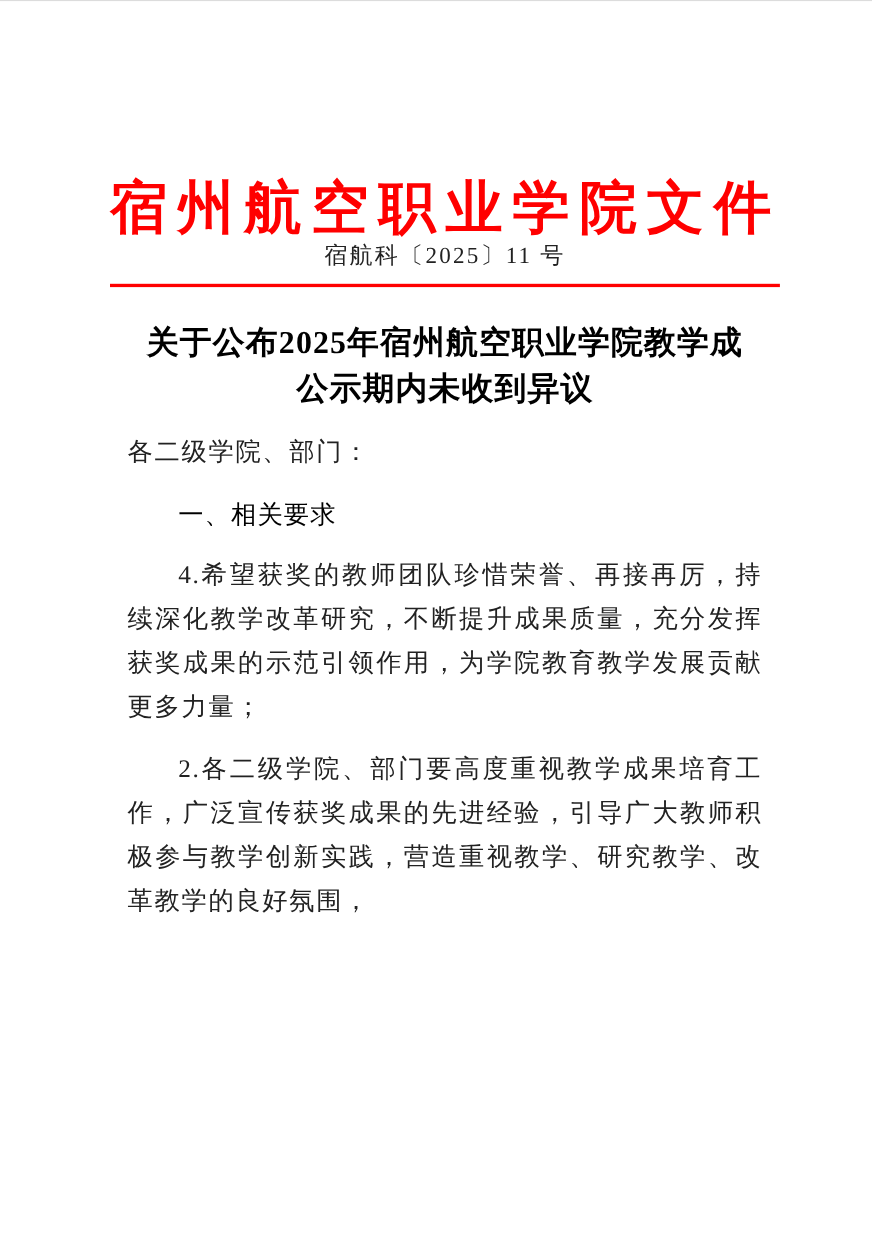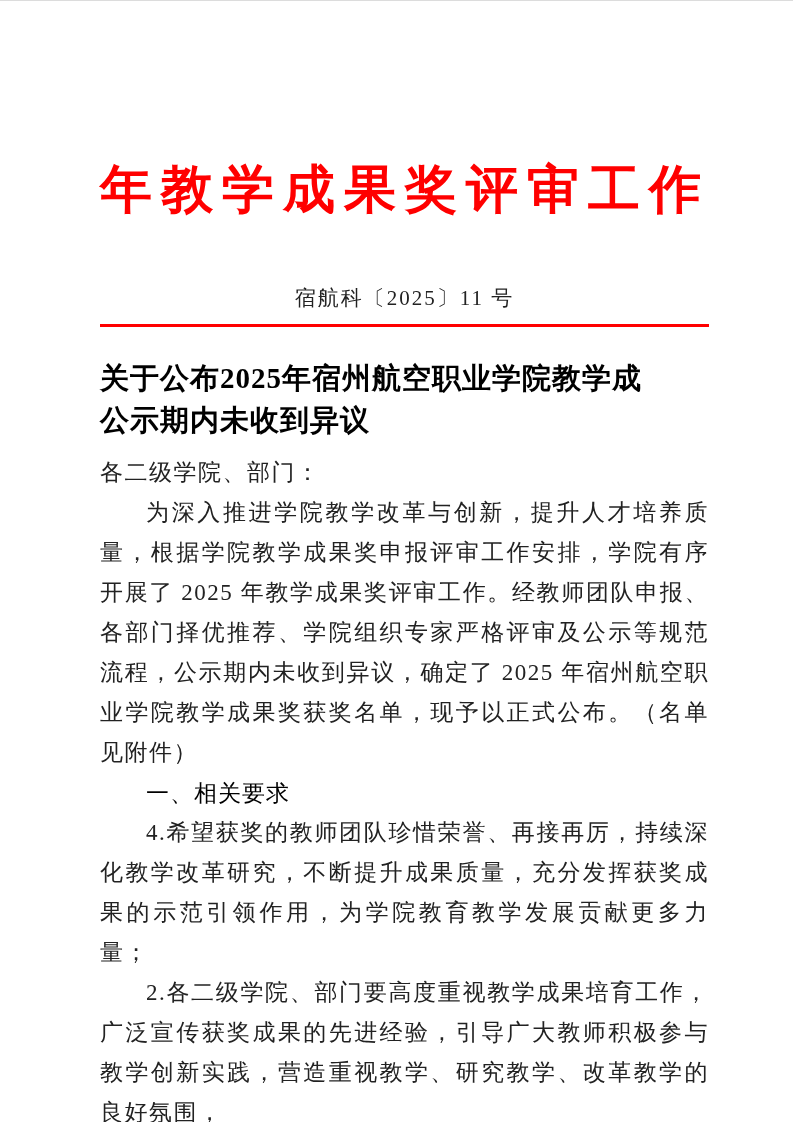--- a/index.html
+++ b/index.html
@@ -23,84 +23,83 @@
     text-align: center;
     color: #ff0000;
     font-size: 52px;
     font-weight: 900;
     letter-spacing: 9px;
     line-height: 1.2;
     white-space: nowrap;
     font-family: "Liberation Serif", "DejaVu Serif", serif;
   }
   .doc-number {
-    margin-top: 66px;
     text-align: center;
     font-size: 21px;
     letter-spacing: 2px;
     color: #222222;
     line-height: 1.1;
   }
   .red-line {
     height: 3px;
     background: #ff0000;
     border: none;
     margin: 14px 0 0 0;
   }
   .doc-title {
     margin-top: 30px;
+    text-align: center;
     font-size: 29px;
     font-weight: bold;
     line-height: 42px;
     color: #000000;
     letter-spacing: 1px;
   }
   .doc-body {
     margin-top: 12px;
     font-size: 23px;
     line-height: 40px;
     letter-spacing: 1.5px;
     color: #222222;
     text-align: justify;
     text-justify: inter-character;
   }
   .doc-body p {
-    margin: 0;
+    margin: 16px;
   }
   .para-indent {
     text-indent: 2em;
   }
   .section-heading {
     text-indent: 2em;
     font-family: "Liberation Sans", "DejaVu Sans", sans-serif;
     font-weight: normal;
     color: #000000;
     letter-spacing: 1px;
   }
 </style>
 </head>
 <body>
 
 <div class="page">
 
-  <div class="letterhead">年教学成果奖评审工作</div>
+  <div class="letterhead">宿州航空职业学院文件</div>
 
   <div class="doc-number">宿航科〔2025〕11 号</div>
 
   <hr class="red-line">
 
   <div class="doc-title">
     <div>关于公布2025年宿州航空职业学院教学成</div>
     <div>公示期内未收到异议</div>
   </div>
 
   <div class="doc-body">
     <p>各二级学院、部门：</p>
 
-    <p class="para-indent">为深入推进学院教学改革与创新，提升人才培养质量，根据学院教学成果奖申报评审工作安排，学院有序开展了 2025 年教学成果奖评审工作。经教师团队申报、各部门择优推荐、学院组织专家严格评审及公示等规范流程，公示期内未收到异议，确定了 2025 年宿州航空职业学院教学成果奖获奖名单，现予以正式公布。（名单见附件）</p>
 
     <p class="section-heading">一、相关要求</p>
 
     <p class="para-indent">4.希望获奖的教师团队珍惜荣誉、再接再厉，持续深化教学改革研究，不断提升成果质量，充分发挥获奖成果的示范引领作用，为学院教育教学发展贡献更多力量；</p>
 
     <p class="para-indent">2.各二级学院、部门要高度重视教学成果培育工作，广泛宣传获奖成果的先进经验，引导广大教师积极参与教学创新实践，营造重视教学、研究教学、改革教学的良好氛围，</p>
   </div>
 
 </div>
 

